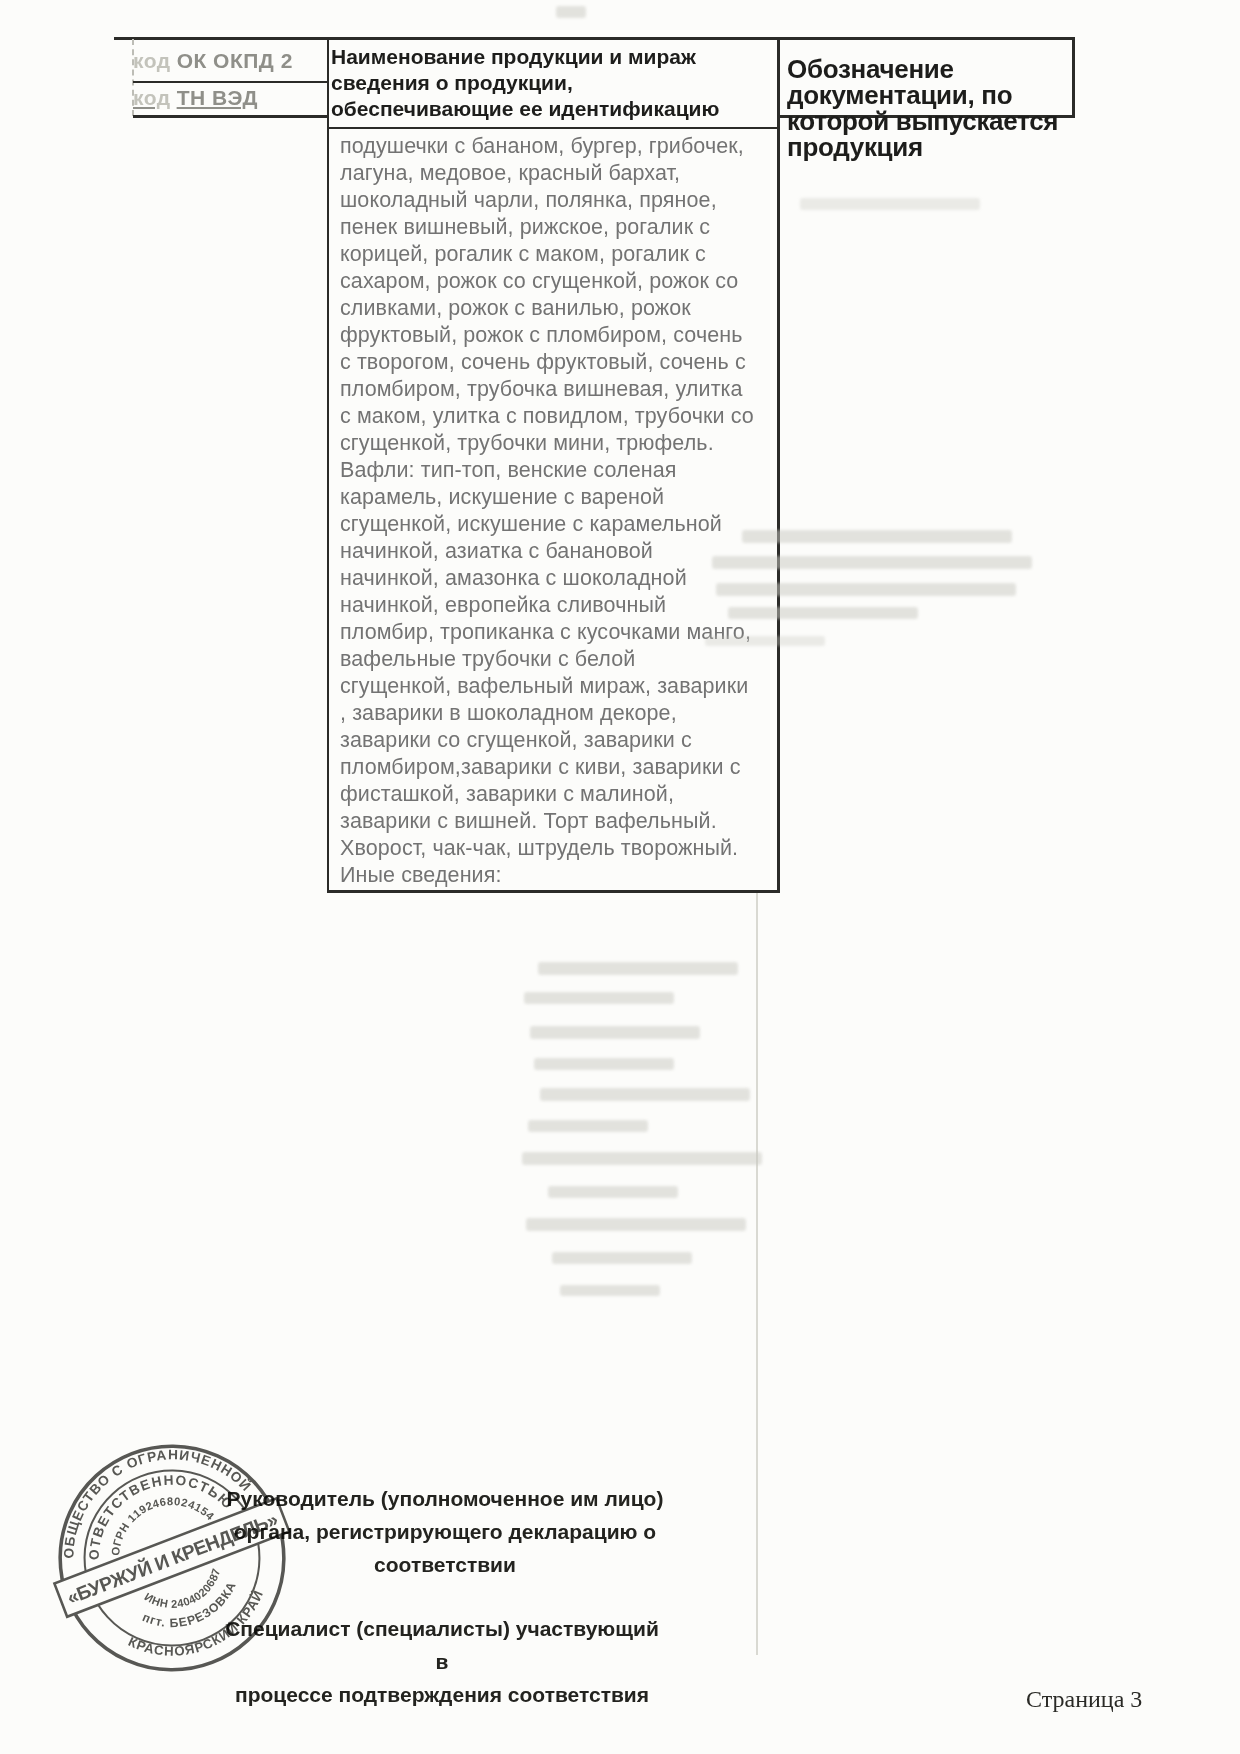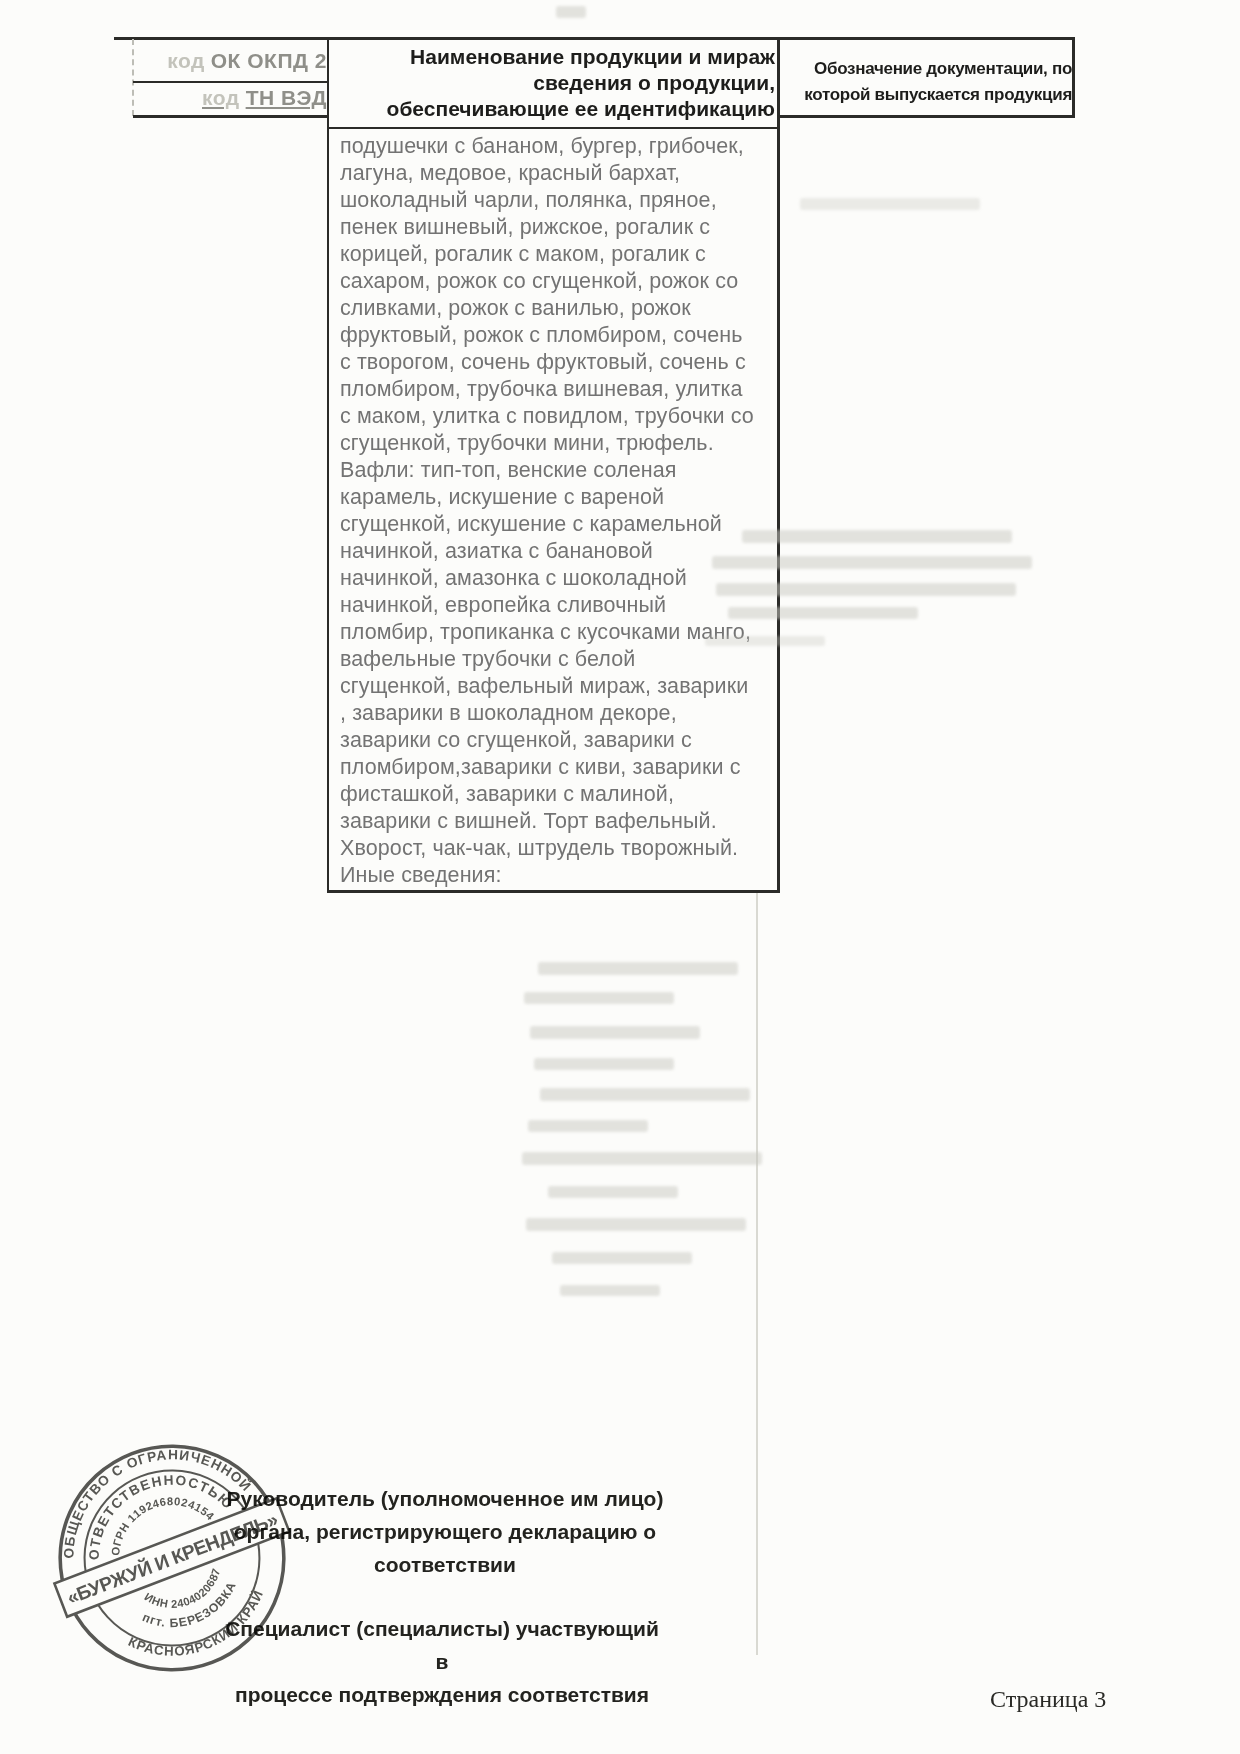--- a/index.html
+++ b/index.html
@@ -19,25 +19,25 @@
   .vline.thin{width:2px;}
   .dashed-edge{
     position:absolute;width:0;
     border-left:2px dashed #bdbdb6;
   }
   .faint-vline{
     position:absolute;width:2px;
     background:#cfcfc8;opacity:.8;
   }
   
-  .cell{position:absolute;text-align:right;font-weight:bold;}
+  .cell{position:absolute;text-align:left;font-weight:bold;}
   .col1-cell{color:#8f8f89;filter:blur(.3px);font-size:21px;letter-spacing:.5px;}
   .col1-cell .prefix{color:#c3c3bb;margin-right:6px;}
   .hdr{font-size:21px;line-height:26px;white-space:pre-line;color:#1d1d1b;}
-  .hdr3{font-size:17px;letter-spacing:-.3px;}
+  .hdr3{font-size:26px;letter-spacing:-.3px;padding-left:7px;}
   
   .body-text{
     position:absolute;
     white-space:pre-line;
     font-size:21.5px;line-height:27px;
     color:#737373;
     letter-spacing:.1px;
   }
   
   .sig{
@@ -172,15 +172,15 @@
         <textPath href="#arcBot2" xlink:href="#arcBot2" startOffset="50%" text-anchor="middle">пгт. БЕРЕЗОВКА</textPath>
       </text>
       <text font-size="13" font-weight="600" fill="#4a4a46" letter-spacing="1">
         <textPath href="#arcBot3" xlink:href="#arcBot3" startOffset="50%" text-anchor="middle">КРАСНОЯРСКИЙ КРАЙ</textPath>
       </text>
       <rect x="3" y="102" width="234" height="35" fill="#ffffff" stroke="#4a4a46" stroke-width="2.5"></rect>
       <text x="120" y="127" text-anchor="middle" font-size="19" font-weight="bold" fill="#4a4a46" letter-spacing="-0.5">«БУРЖУЙ И КРЕНДЕЛЬ»</text>
     </g>
   </svg>
 
-  <div class="page-num" style="left:990px;top:1686px;">Страница 3</div>
+  <div class="page-num" style="left:1026px;top:1686px;">Страница 3</div>
 
 </div>
 
 </body></html>

